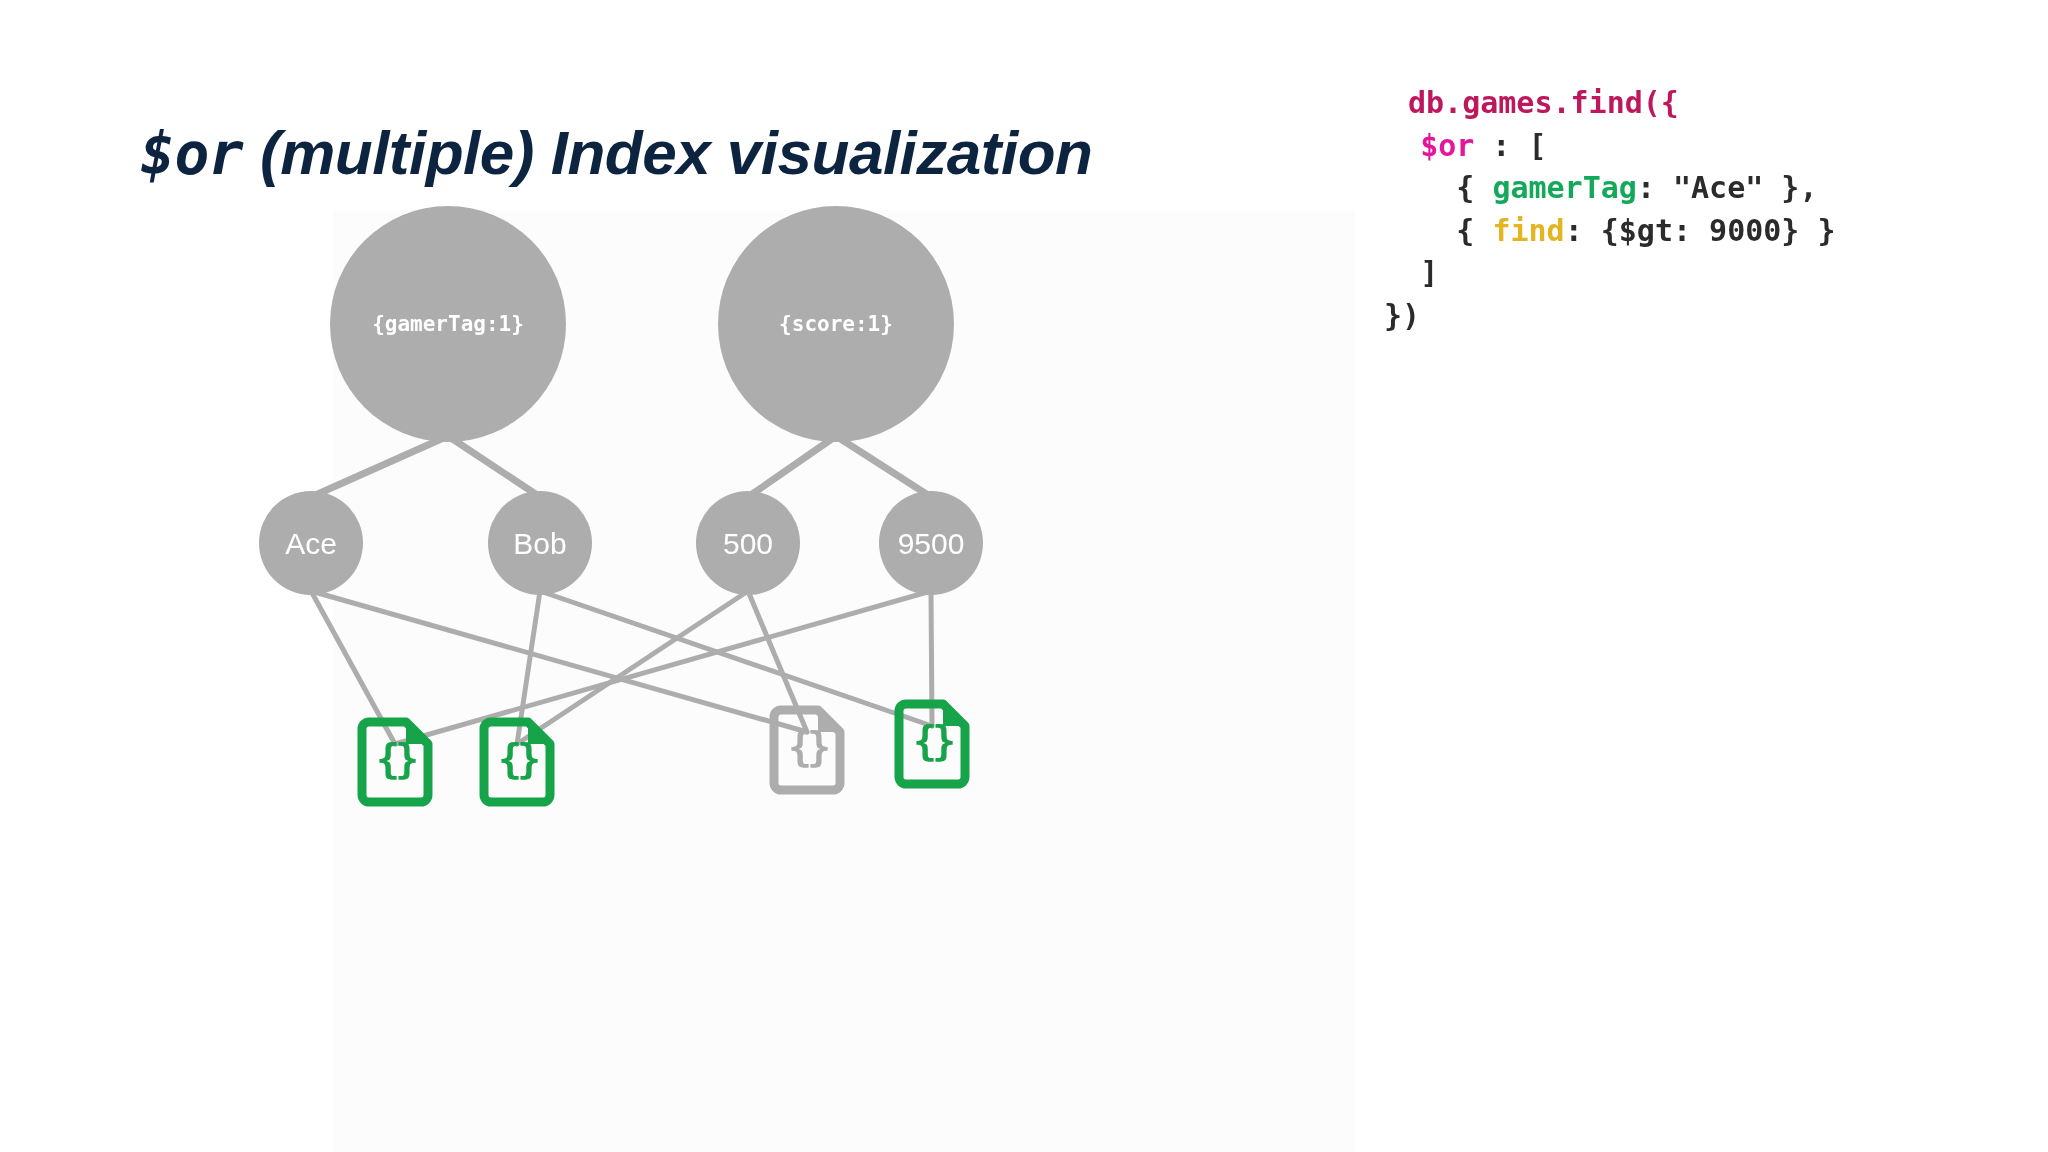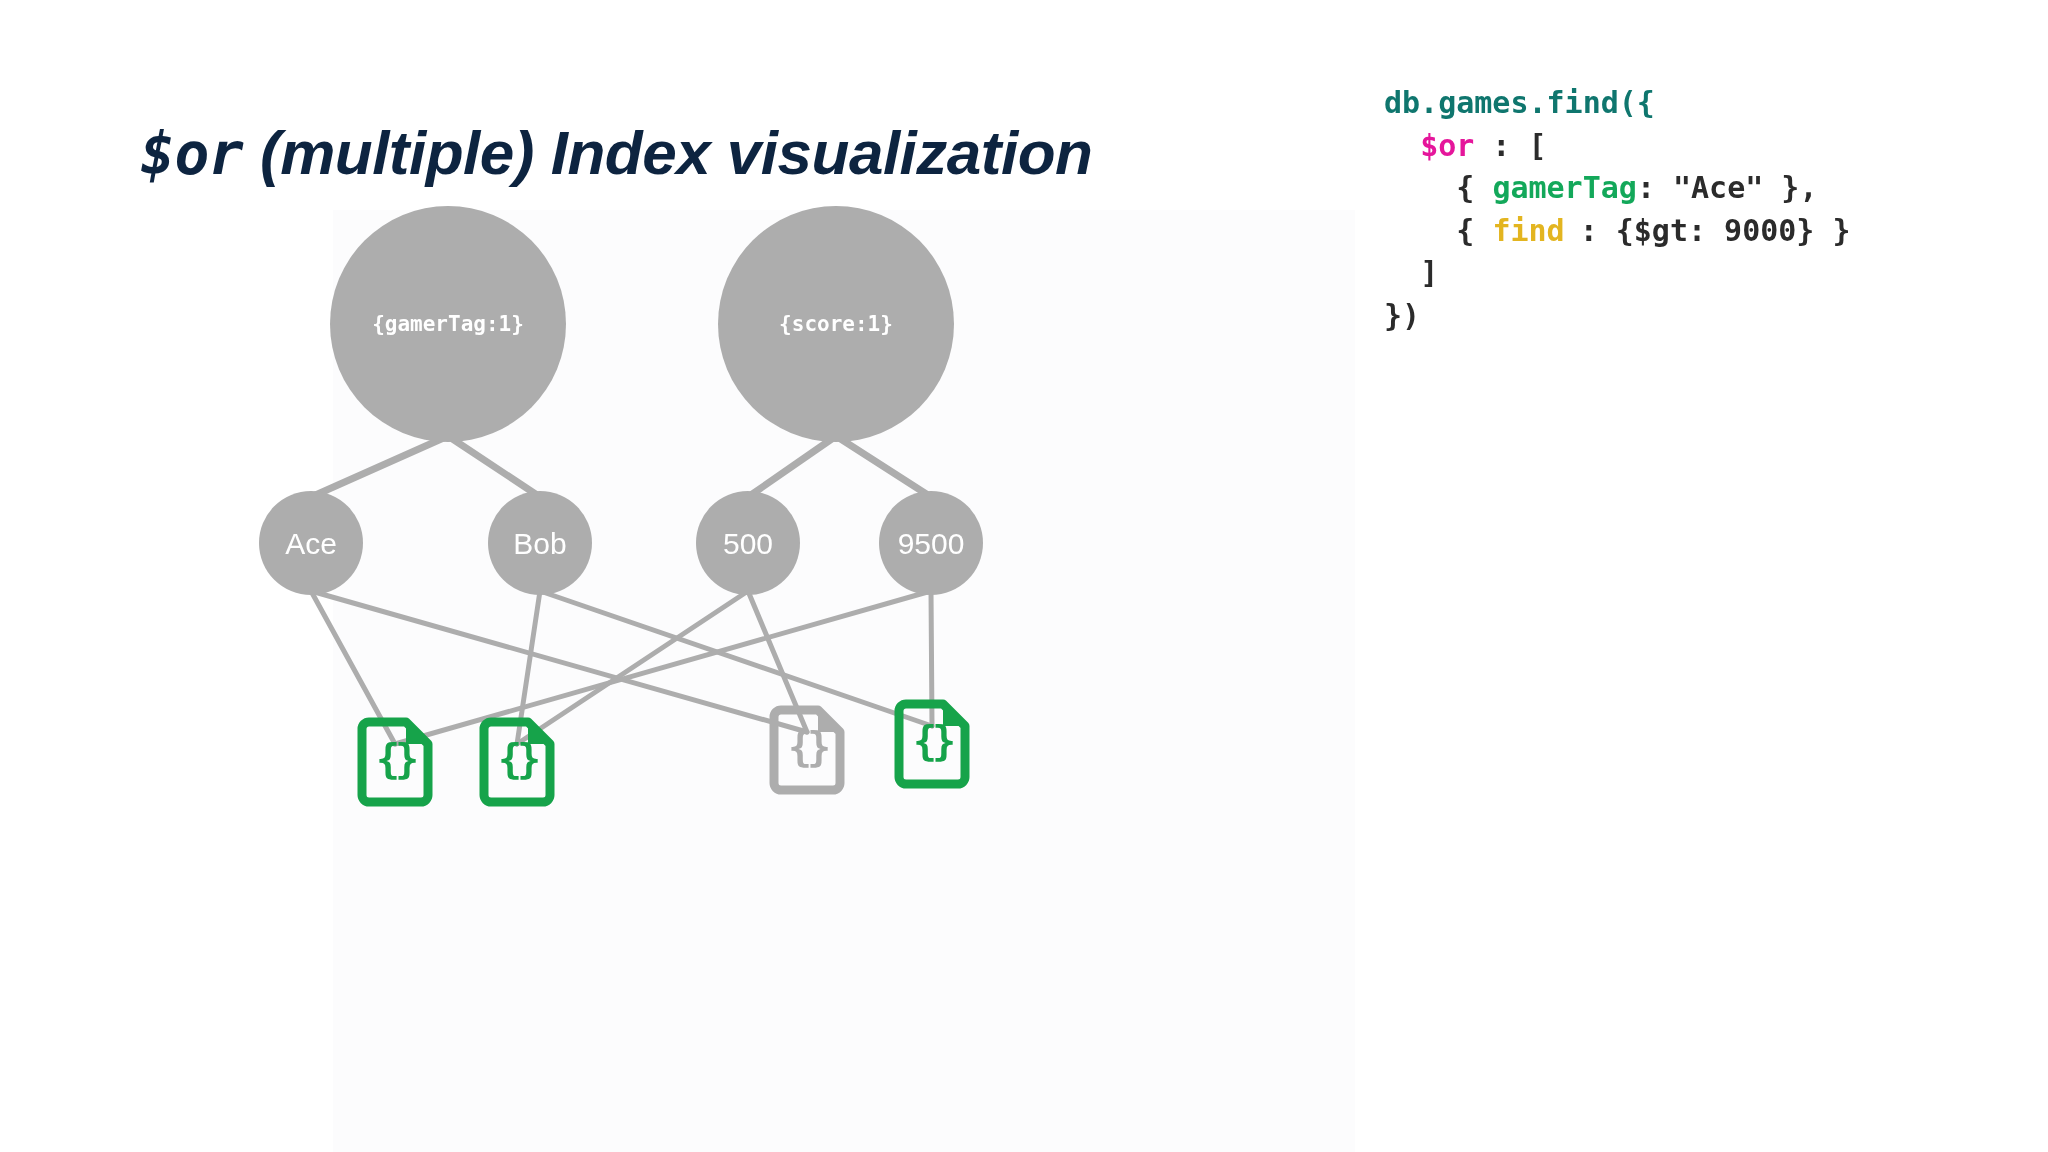--- a/index.html
+++ b/index.html
@@ -69,24 +69,24 @@
 <body>
 
 <div id="slide">
 
   <div id="diagram-panel"></div>
 
   <div id="title">
     <span class="mono">$or</span><span> (multiple) Index visualization</span>
   </div>
 
-  <pre id="code"><span><span style="color: #0f766e;">db.games.find({</span></span>
+  <pre id="code"><span><span style="color: #be185d; margin-left: 24px;">db.games.find({</span></span>
 <span>  <span style="color: rgb(229, 22, 155);">$or</span><span style="color: rgb(43, 43, 43);"> : [</span></span>
 <span>    <span style="color: rgb(43, 43, 43);">{ </span><span style="color: rgb(19, 168, 90);">gamerTag</span><span style="color: rgb(43, 43, 43);">: "Ace" },</span></span>
-<span>    <span style="color: rgb(43, 43, 43);">{ </span><span style="color: rgb(227, 181, 32);">find</span><span style="color: rgb(43, 43, 43); margin-left: 15px;">: {$gt: 9000} }</span></span>
+<span>    <span style="color: rgb(43, 43, 43);">{ </span><span style="color: rgb(227, 181, 32);">find</span><span style="color: rgb(43, 43, 43);">: {$gt: 9000} }</span></span>
 <span>  <span style="color: rgb(43, 43, 43);">]</span></span>
 <span><span style="color: rgb(43, 43, 43);">})</span></span></pre>
 
   <svg id="graph" viewBox="0 0 2048 1152" width="2048" height="1152">
     <g id="edge-layer">
         <line x1="448" y1="436" x2="311" y2="497" stroke="#adadad" stroke-width="7" stroke-linecap="round"></line>
         <line x1="448" y1="436" x2="540" y2="497" stroke="#adadad" stroke-width="7" stroke-linecap="round"></line>
         <line x1="836" y1="436" x2="748" y2="497" stroke="#adadad" stroke-width="7" stroke-linecap="round"></line>
         <line x1="836" y1="436" x2="931" y2="497" stroke="#adadad" stroke-width="7" stroke-linecap="round"></line>
         <line x1="311" y1="591" x2="395" y2="744" stroke="#adadad" stroke-width="5" stroke-linecap="round"></line>

